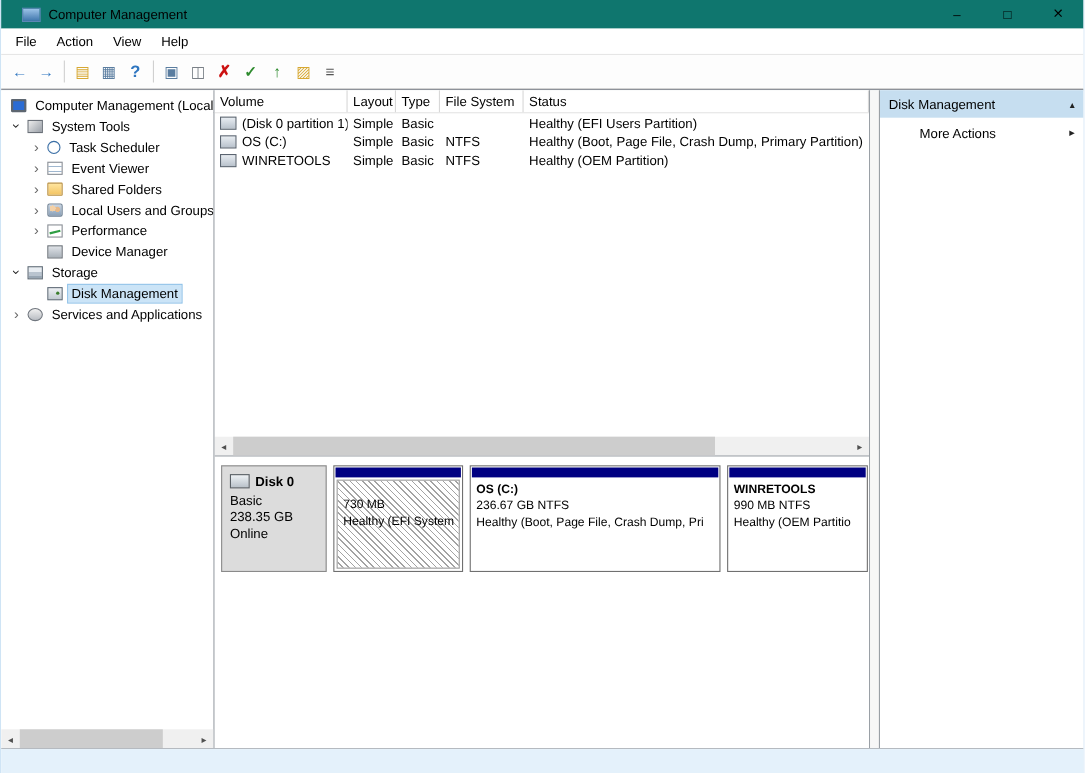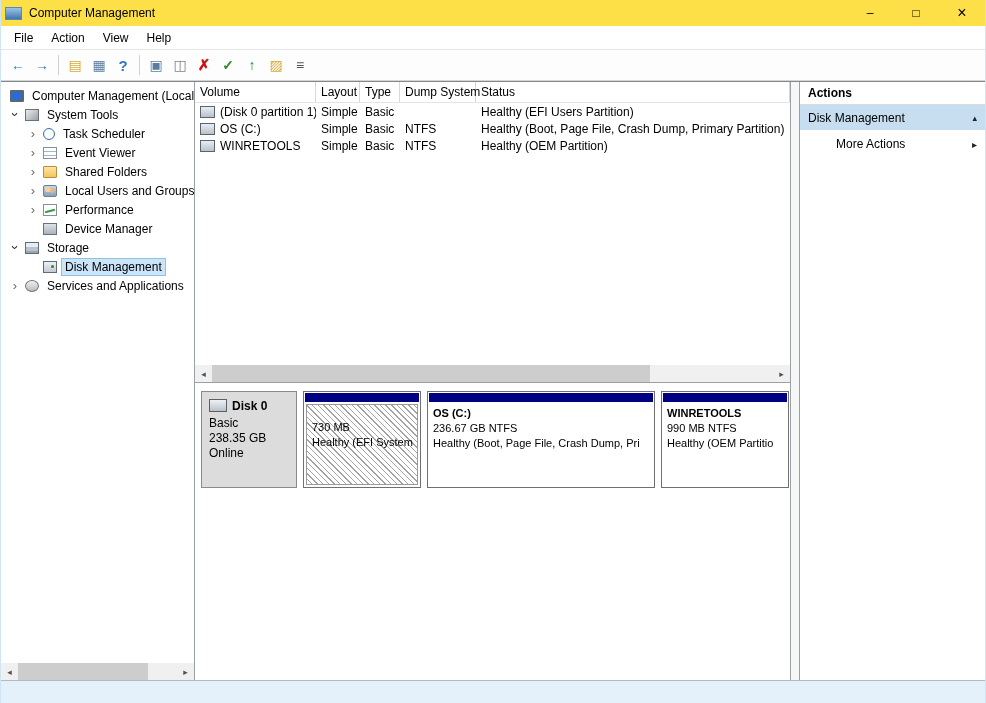--- a/index.html
+++ b/index.html
@@ -1,19 +1,19 @@
 <!DOCTYPE html>
 <html><head>
 <meta charset="utf-8">
 <style>
   html,body{margin:0;padding:0;background:#fff;font-family:"Liberation Sans",sans-serif;font-size:12px;color:#000;}
   .window{width:986px;height:703px;box-sizing:border-box;display:flex;flex-direction:column;overflow:hidden;background:#fff;border-left:1px solid #cfe4f5;border-right:1px solid #cfe4f5;}
 
   
-  .titlebar{height:26px;flex:none;display:flex;align-items:center;padding-left:4px;background:#fde047;}
+  .titlebar{height:26px;flex:none;display:flex;align-items:center;padding-left:19px;background:#0f766e;}
   .app-icon{width:15px;height:11px;border:1px solid #5b87b5;background:linear-gradient(#9cc3e8,#3f76ad);margin-right:7px;flex:none;}
   .title-text{font-size:12px;}
   .win-controls{margin-left:auto;display:flex;height:100%;}
   .wbtn{width:46px;display:flex;align-items:center;justify-content:center;font-size:12px;}
   .wbtn.close{font-size:16px;}
 
   
   .menubar{height:23px;flex:none;display:flex;align-items:center;padding-left:4px;background:#fff;}
   .menu-item{padding:2px 9px;font-size:12px;}
 
@@ -66,21 +66,21 @@
   .sbtn.left::before{content:"◂";}
   .sbtn.right::before{content:"▸";}
   .strack{flex:1;height:17px;position:relative;}
   .sthumb{position:absolute;top:0;left:0;height:17px;background:#cdcdcd;}
   .tree-scroll .sthumb{width:82%;}
   .hscroll{height:17px;flex:none;background:#f0f0f0;display:flex;align-items:center;}
   .hscroll .sthumb{width:78%;}
 
   
   .center-pane{flex:1;display:flex;flex-direction:column;background:#fff;min-width:0;border-right:1px solid #9aa0a6;}
-  .vol-list{height:283px;flex:none;overflow:hidden;}
+  .vol-list{height:315px;flex:none;overflow:hidden;}
   .vol-header{display:flex;height:20px;align-items:stretch;border-bottom:1px solid #e4e4e4;}
   .hcell{font-size:12px;padding-left:5px;border-right:1px solid #d8d8d8;display:flex;align-items:center;box-sizing:border-box;white-space:nowrap;}
   .vrow{display:flex;height:17px;align-items:center;}
   .vc{font-size:12px;padding-left:5px;box-sizing:border-box;white-space:nowrap;overflow:hidden;flex:none;}
   .col-vol{width:121px;display:flex;align-items:center;}
   .col-layout{width:44px;}
   .col-type{width:40px;}
   .col-fs{width:76px;}
   .col-status{flex:1;}
   .vicon{display:inline-block;width:13px;height:10px;border:1px solid #5a6470;background:linear-gradient(#e8edf2,#b9c2cc);margin-right:5px;flex:none;}
@@ -224,21 +224,21 @@
       </div>
     </div>
 
     <div class="center-pane">
 
       <div class="vol-list">
         <div class="vol-header">
           <span class="hcell col-vol">Volume</span>
           <span class="hcell col-layout">Layout</span>
           <span class="hcell col-type">Type</span>
-          <span class="hcell col-fs">Dump System</span>
+          <span class="hcell col-fs">File System</span>
           <span class="hcell col-status">Status</span>
         </div>
         <div class="vrow">
           <span class="vc col-vol">
               <span class="vicon"></span>
               <span>(Disk 0 partition 1)</span>
             </span>
           <span class="vc col-layout">Simple</span>
           <span class="vc col-type">Basic</span>
           <span class="vc col-fs"></span>
@@ -313,21 +313,20 @@
             </div>
           </div>
         </div>
 
       </div>
     </div>
 
     <div class="splitter"></div>
 
     <div class="actions-pane">
-      <div class="actions-header">Actions</div>
       <div class="action-selected">
         <span>Disk Management</span>
         <span class="collapse-icon"></span>
       </div>
       <div class="action-more">
         <span>More Actions</span>
         <span class="flyout-icon"></span>
       </div>
     </div>
   </div>

